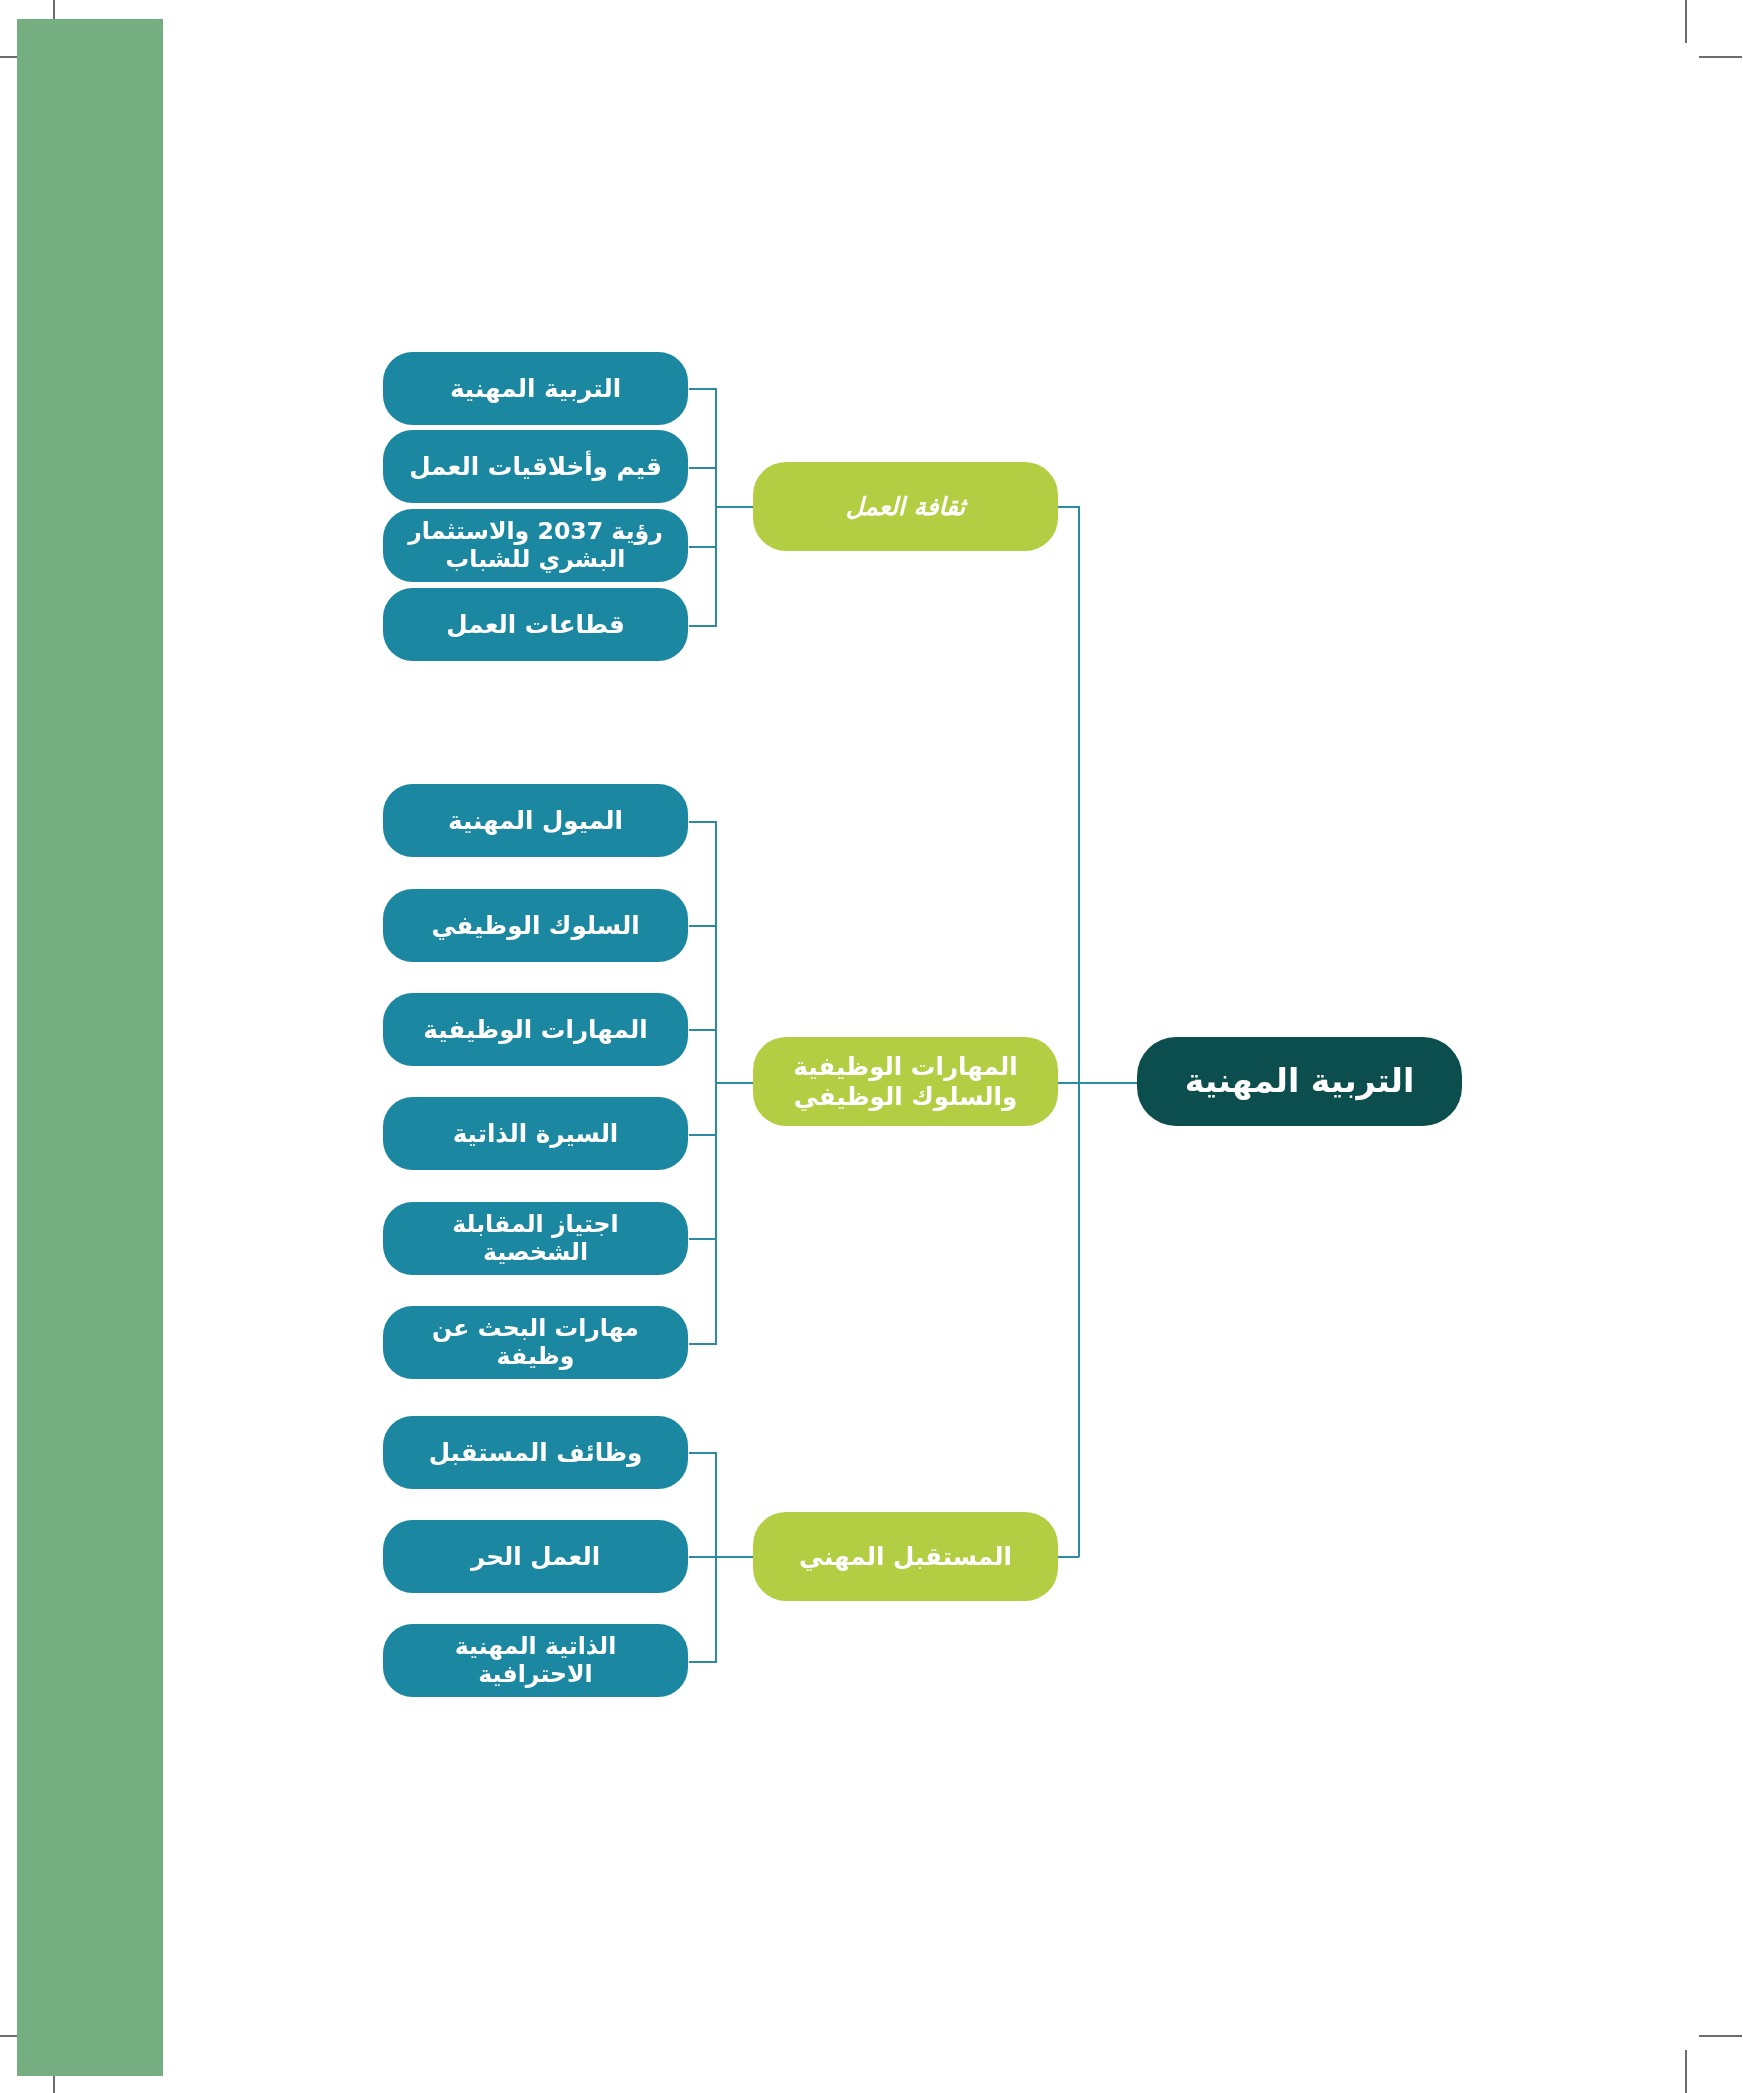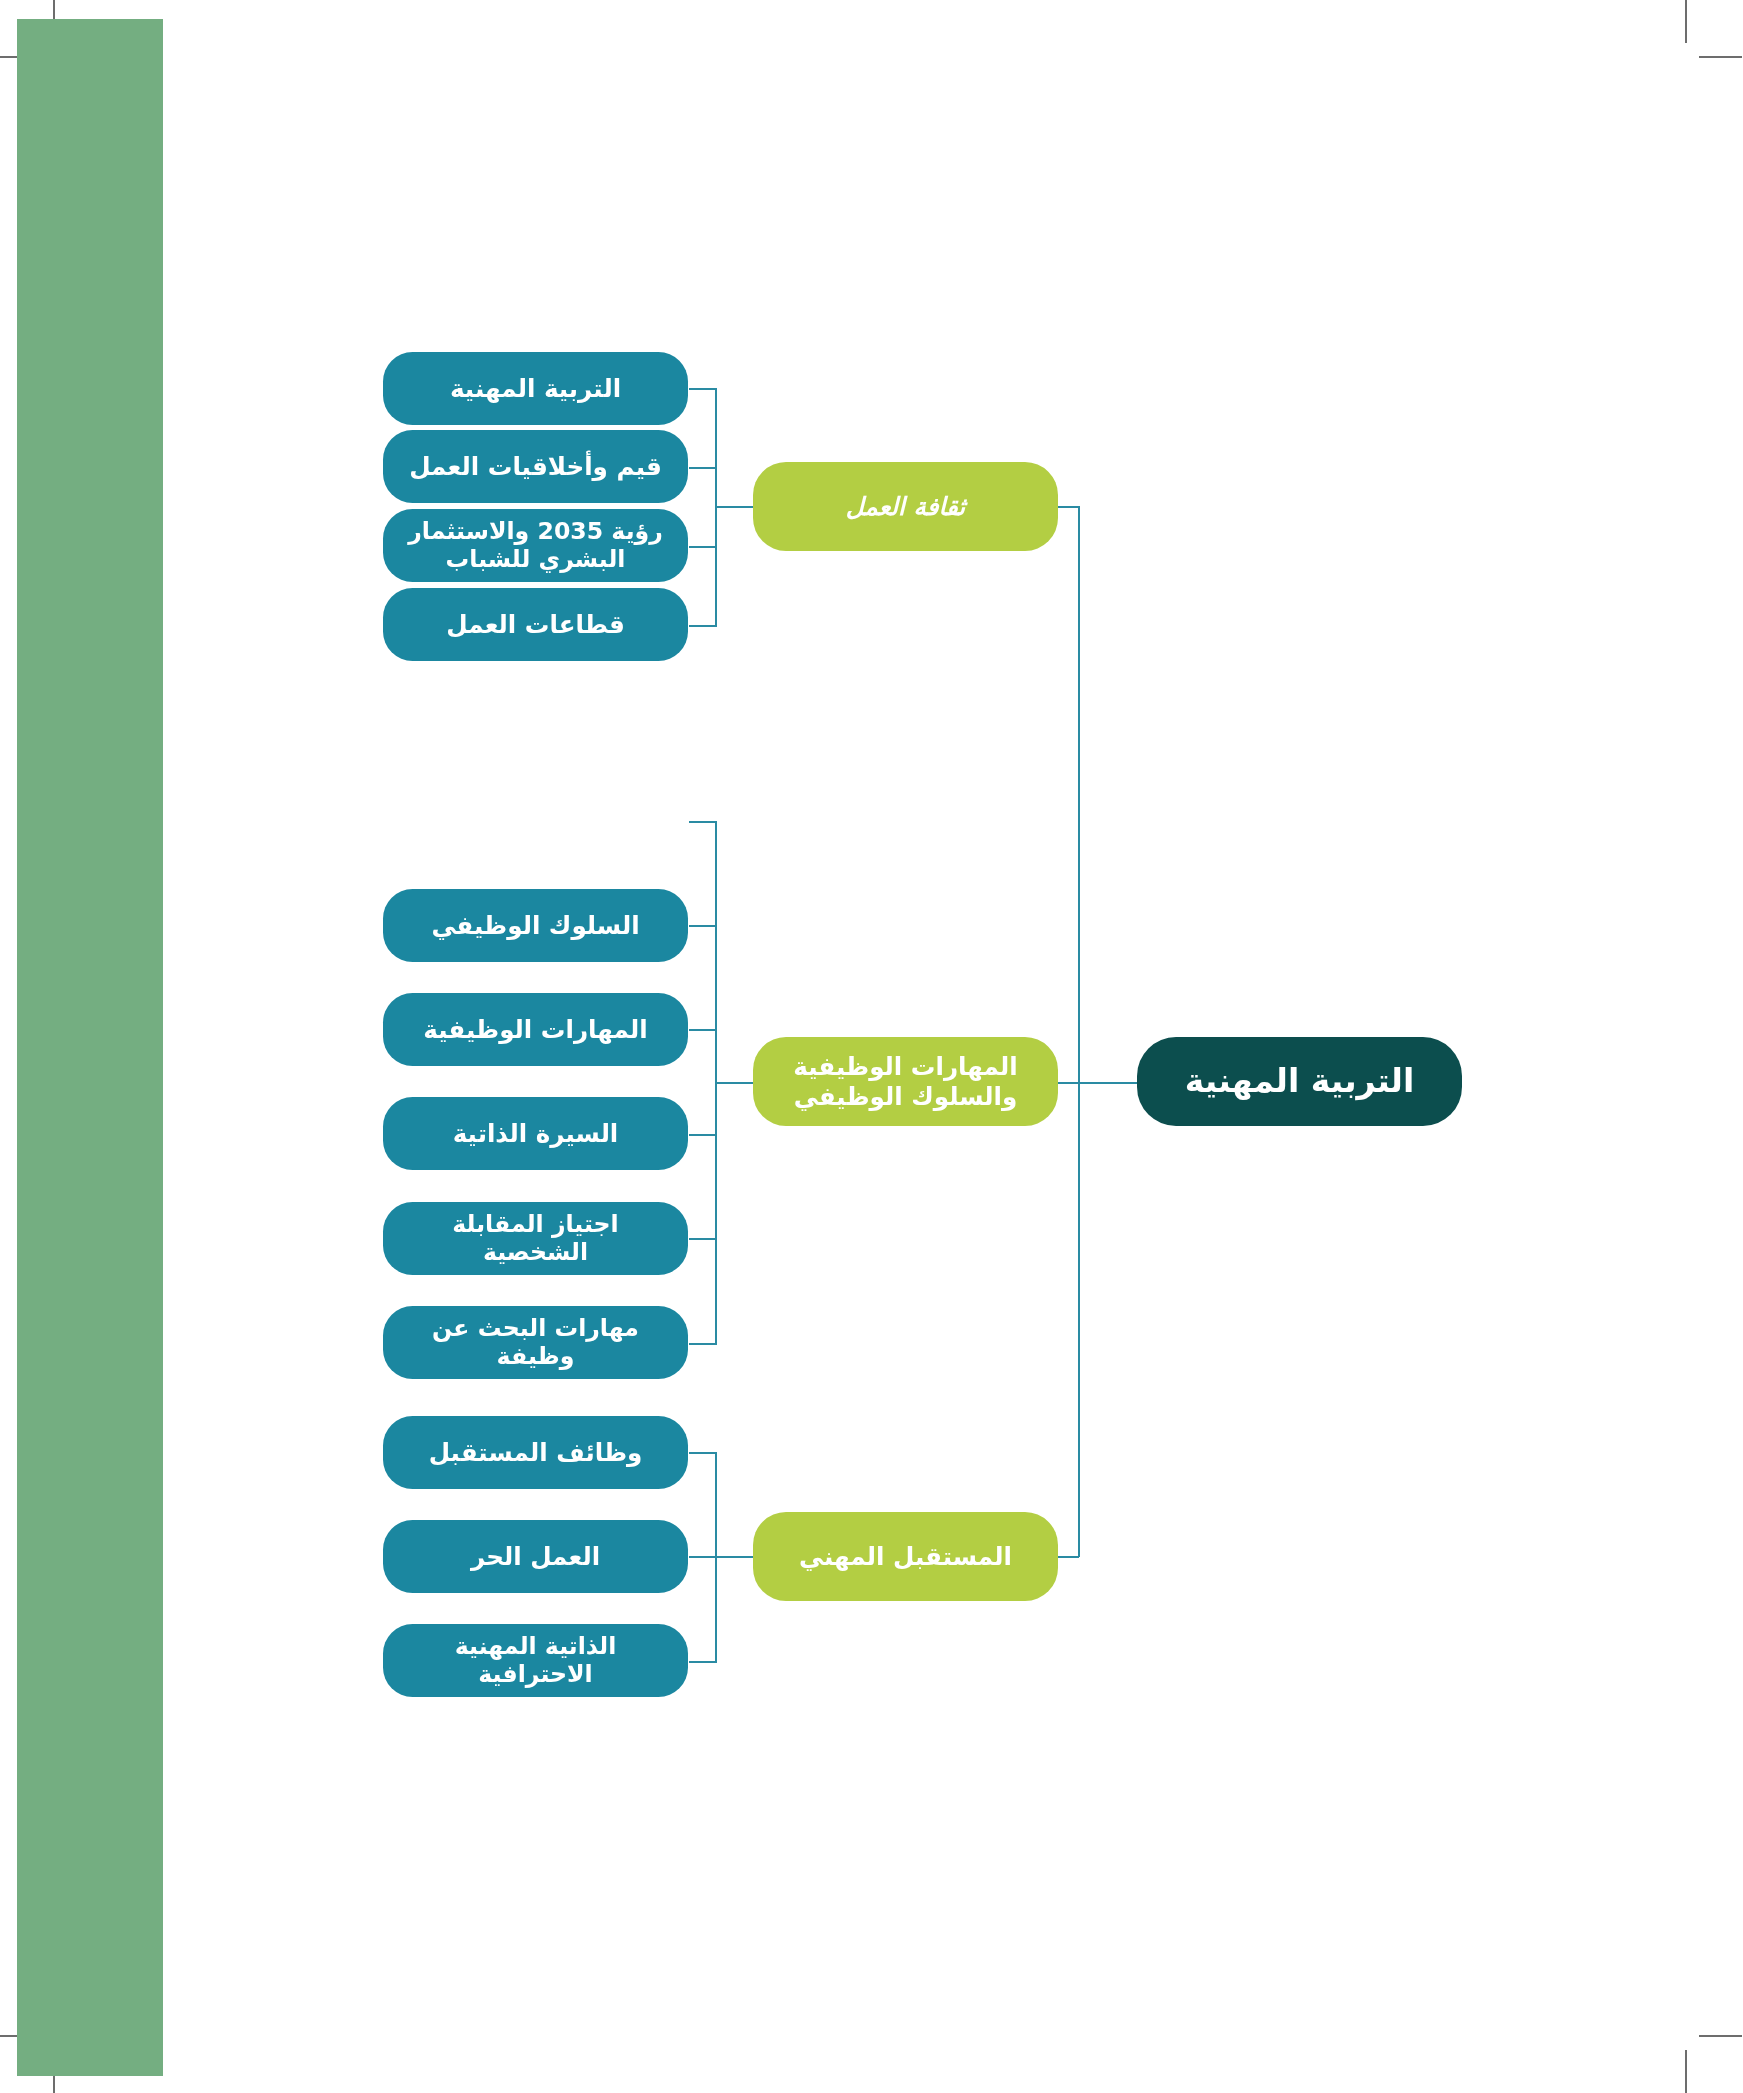--- a/index.html
+++ b/index.html
@@ -119,39 +119,42 @@
 
   <div id="diagram">
 
     <div class="node leaf" style="top:352px;">
       <span>التربية المهنية</span>
     </div>
     <div class="node leaf" style="top:430px;">
       <span>قيم وأخلاقيات العمل</span>
     </div>
     <div class="node leaf two-line" style="top:509px;">
-      <span>رؤية 2035 والاستثمار البشري للشباب</span>
+      <span>رؤية 2037 والاستثمار البشري للشباب</span>
     </div>
     <div class="node leaf" style="top:588px;">
       <span>قطاعات العمل</span>
     </div>
 
     <div class="wire h" style="left:690px; top:388px; width:27.6px;"></div>
     <div class="wire h" style="left:690px; top:467px; width:27.6px;"></div>
     <div class="wire h" style="left:690px; top:546px; width:27.6px;"></div>
     <div class="wire h" style="left:690px; top:625px; width:27.6px;"></div>
 
     <div class="wire v" style="left:716px; top:388px; height:237px;"></div>
 
     <div class="wire h" style="left:716px; top:506px; width:39px;"></div>
 
     <div class="node branch" style="top:462px;font-style:italic;">
       <span>ثقافة العمل</span>
     </div>
 
+    <div class="node leaf" style="top:784px;">
+      <span>الميول المهنية</span>
+    </div>
     <div class="node leaf" style="top:889px;">
       <span>السلوك الوظيفي</span>
     </div>
     <div class="node leaf" style="top:993px;">
       <span>المهارات الوظيفية</span>
     </div>
     <div class="node leaf" style="top:1097px;">
       <span>السيرة الذاتية</span>
     </div>
     <div class="node leaf two-line" style="top:1202px;">

